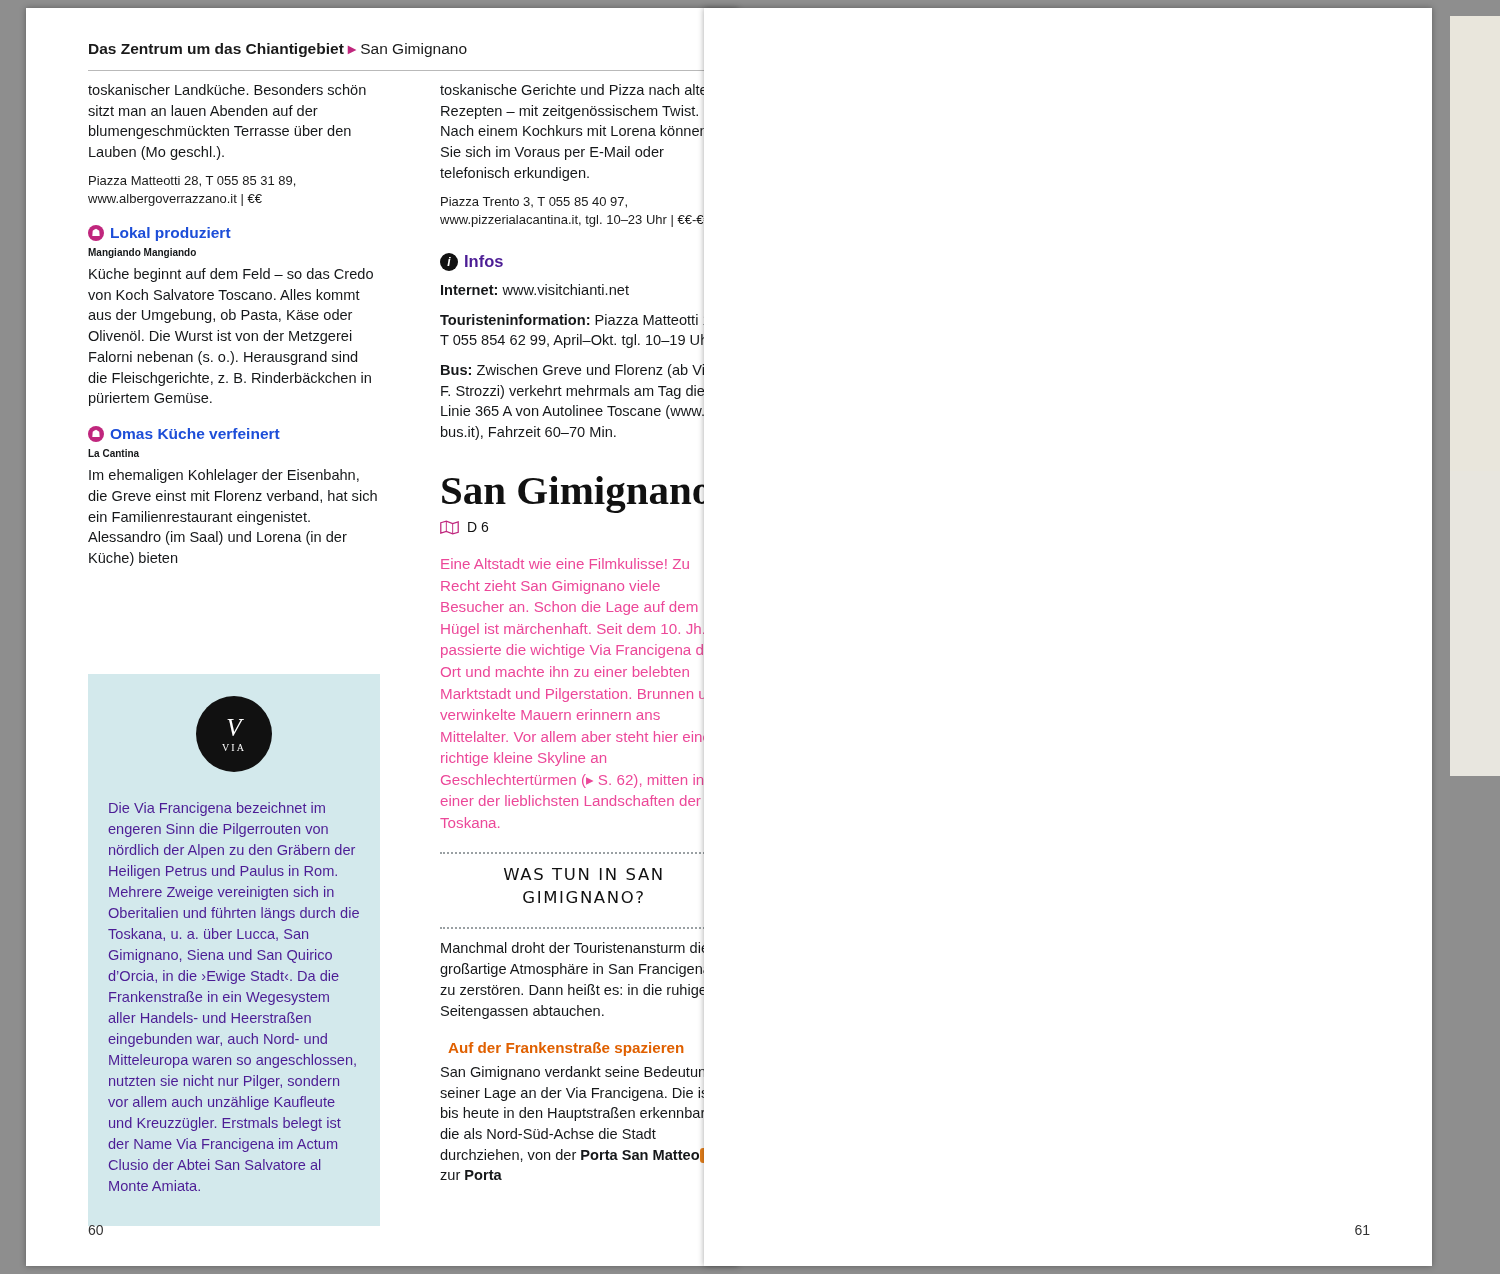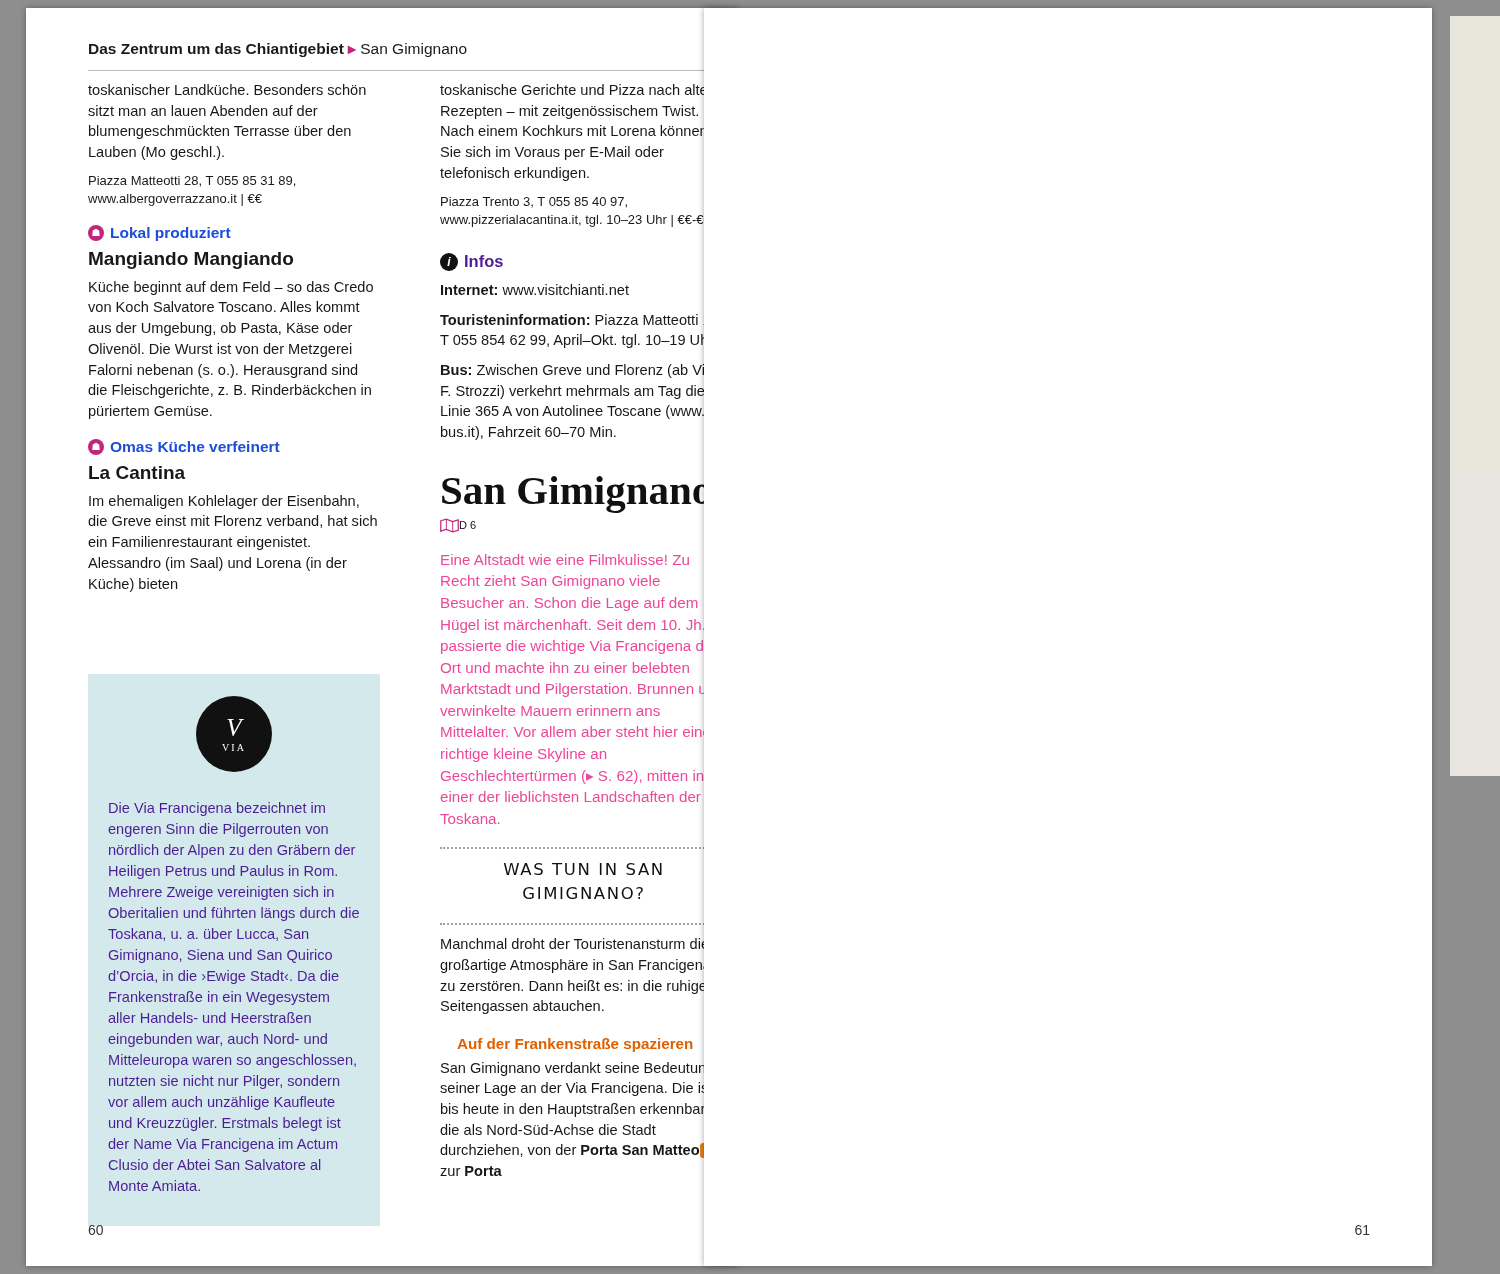--- a/index.html
+++ b/index.html
@@ -25,33 +25,33 @@
   .col{position:absolute;font-size:14.6px;line-height:1.42;color:#16181a;}
   .colA{left:62px;top:72px;width:292px;}
   .colB{left:414px;top:72px;width:288px;}
 
   .p{margin:0 0 9px 0;}
   .meta{font-size:13px;line-height:1.38;color:#1a1a1a;}
   .sec-head{display:flex;align-items:center;gap:6px;margin:14px 0 2px 0;}
   .badge-circ{display:inline-block;width:16px;height:16px;border-radius:50%;
     background:#c0267d;color:#fff;font-size:10px;line-height:16px;text-align:center;}
   .sec-title{color:#1d4ed8;font-weight:bold;font-size:15.5px;}
-  .name{font-weight:bold;font-size:19px;margin:1px 0 4px 0;}
+  .name{font-weight:bold;font-size:10px;margin:1px 0 4px 0;}
   .info-head{display:flex;align-items:center;gap:6px;margin:22px 0 6px 0;}
   .badge-i{display:inline-block;width:18px;height:18px;border-radius:50%;
     background:#111;color:#fff;font-size:12px;line-height:18px;text-align:center;font-weight:bold;font-style:italic;}
   .info-title{font-weight:bold;font-size:16.5px;color:#4c1d95;}
 
   .bigtitle{font-family:"Liberation Serif", serif;font-size:41px;color:#111;margin:26px 0 6px 0;line-height:1.05;}
-  .dloc{display:flex;align-items:center;gap:0;font-size:11px;color:#111;margin-bottom:14px;}
+  .dloc{display:flex;align-items:center;gap:8px;font-size:14px;color:#111;margin-bottom:14px;}
   .map-ico{width:19px;height:15px;display:inline-block;position:relative;}
   .lead{font-weight:normal;font-size:15.2px;line-height:1.42;color:#ec4899;}
   .dots{border-top:2.4px dotted #9aa0a3;margin:18px 0 9px 0;}
   .q-head{text-align:center;font-size:16.5px;letter-spacing:1.6px;color:#111;font-family:"DejaVu Sans", sans-serif;}
-  .orange-head{color:#e06000;font-weight:bold;font-size:15.2px;margin:16px 0 3px 17px;}
+  .orange-head{color:#e06000;font-weight:bold;font-size:15.2px;margin:16px 0 3px 8px;}
 
   
   .viabox{position:absolute;left:62px;top:666px;width:292px;height:552px;background:#d3e9ec;}
   .via-circle{position:absolute;left:50%;transform:translateX(-50%);top:22px;width:76px;height:76px;border-radius:50%;background:#111;color:#fff;
     display:flex;flex-direction:column;align-items:center;justify-content:center;}
   .via-circle .v{font-family:"Liberation Serif", serif;font-size:25px;font-style:italic;line-height:1;}
   .via-circle .vt{font-family:"Liberation Serif", serif;font-size:10px;letter-spacing:2px;margin-top:2px;}
   .via-text{position:absolute;left:20px;right:20px;top:124px;font-size:14.6px;line-height:1.44;color:#4c1d95;}
 
   .folio{position:absolute;bottom:28px;font-size:14px;color:#333;}

